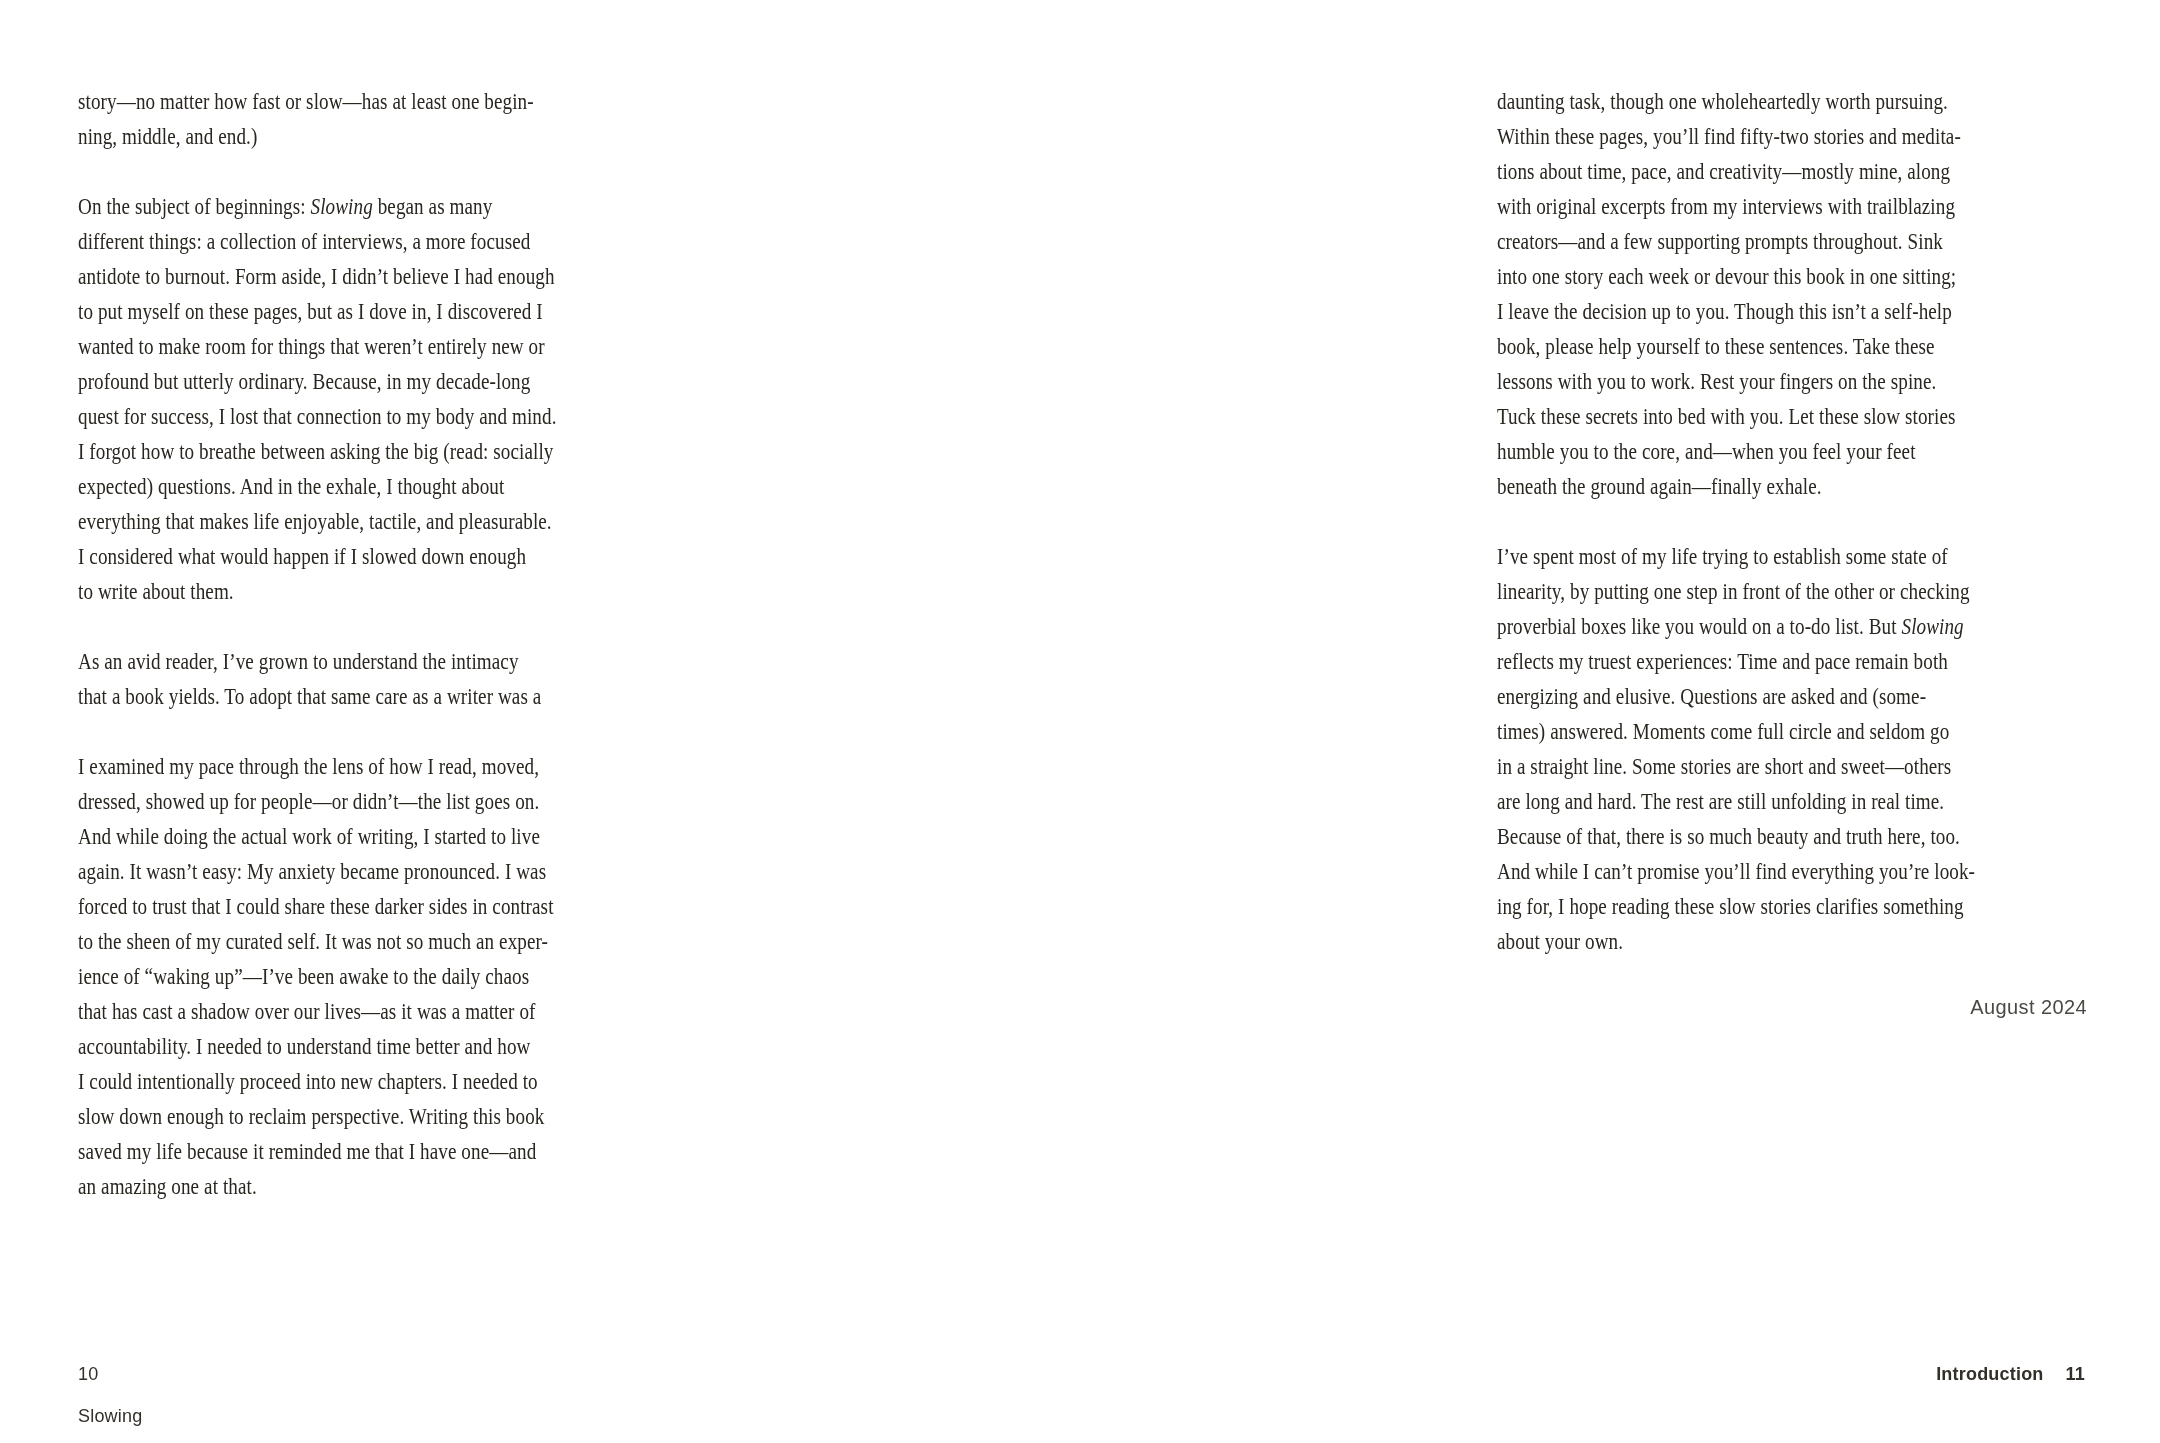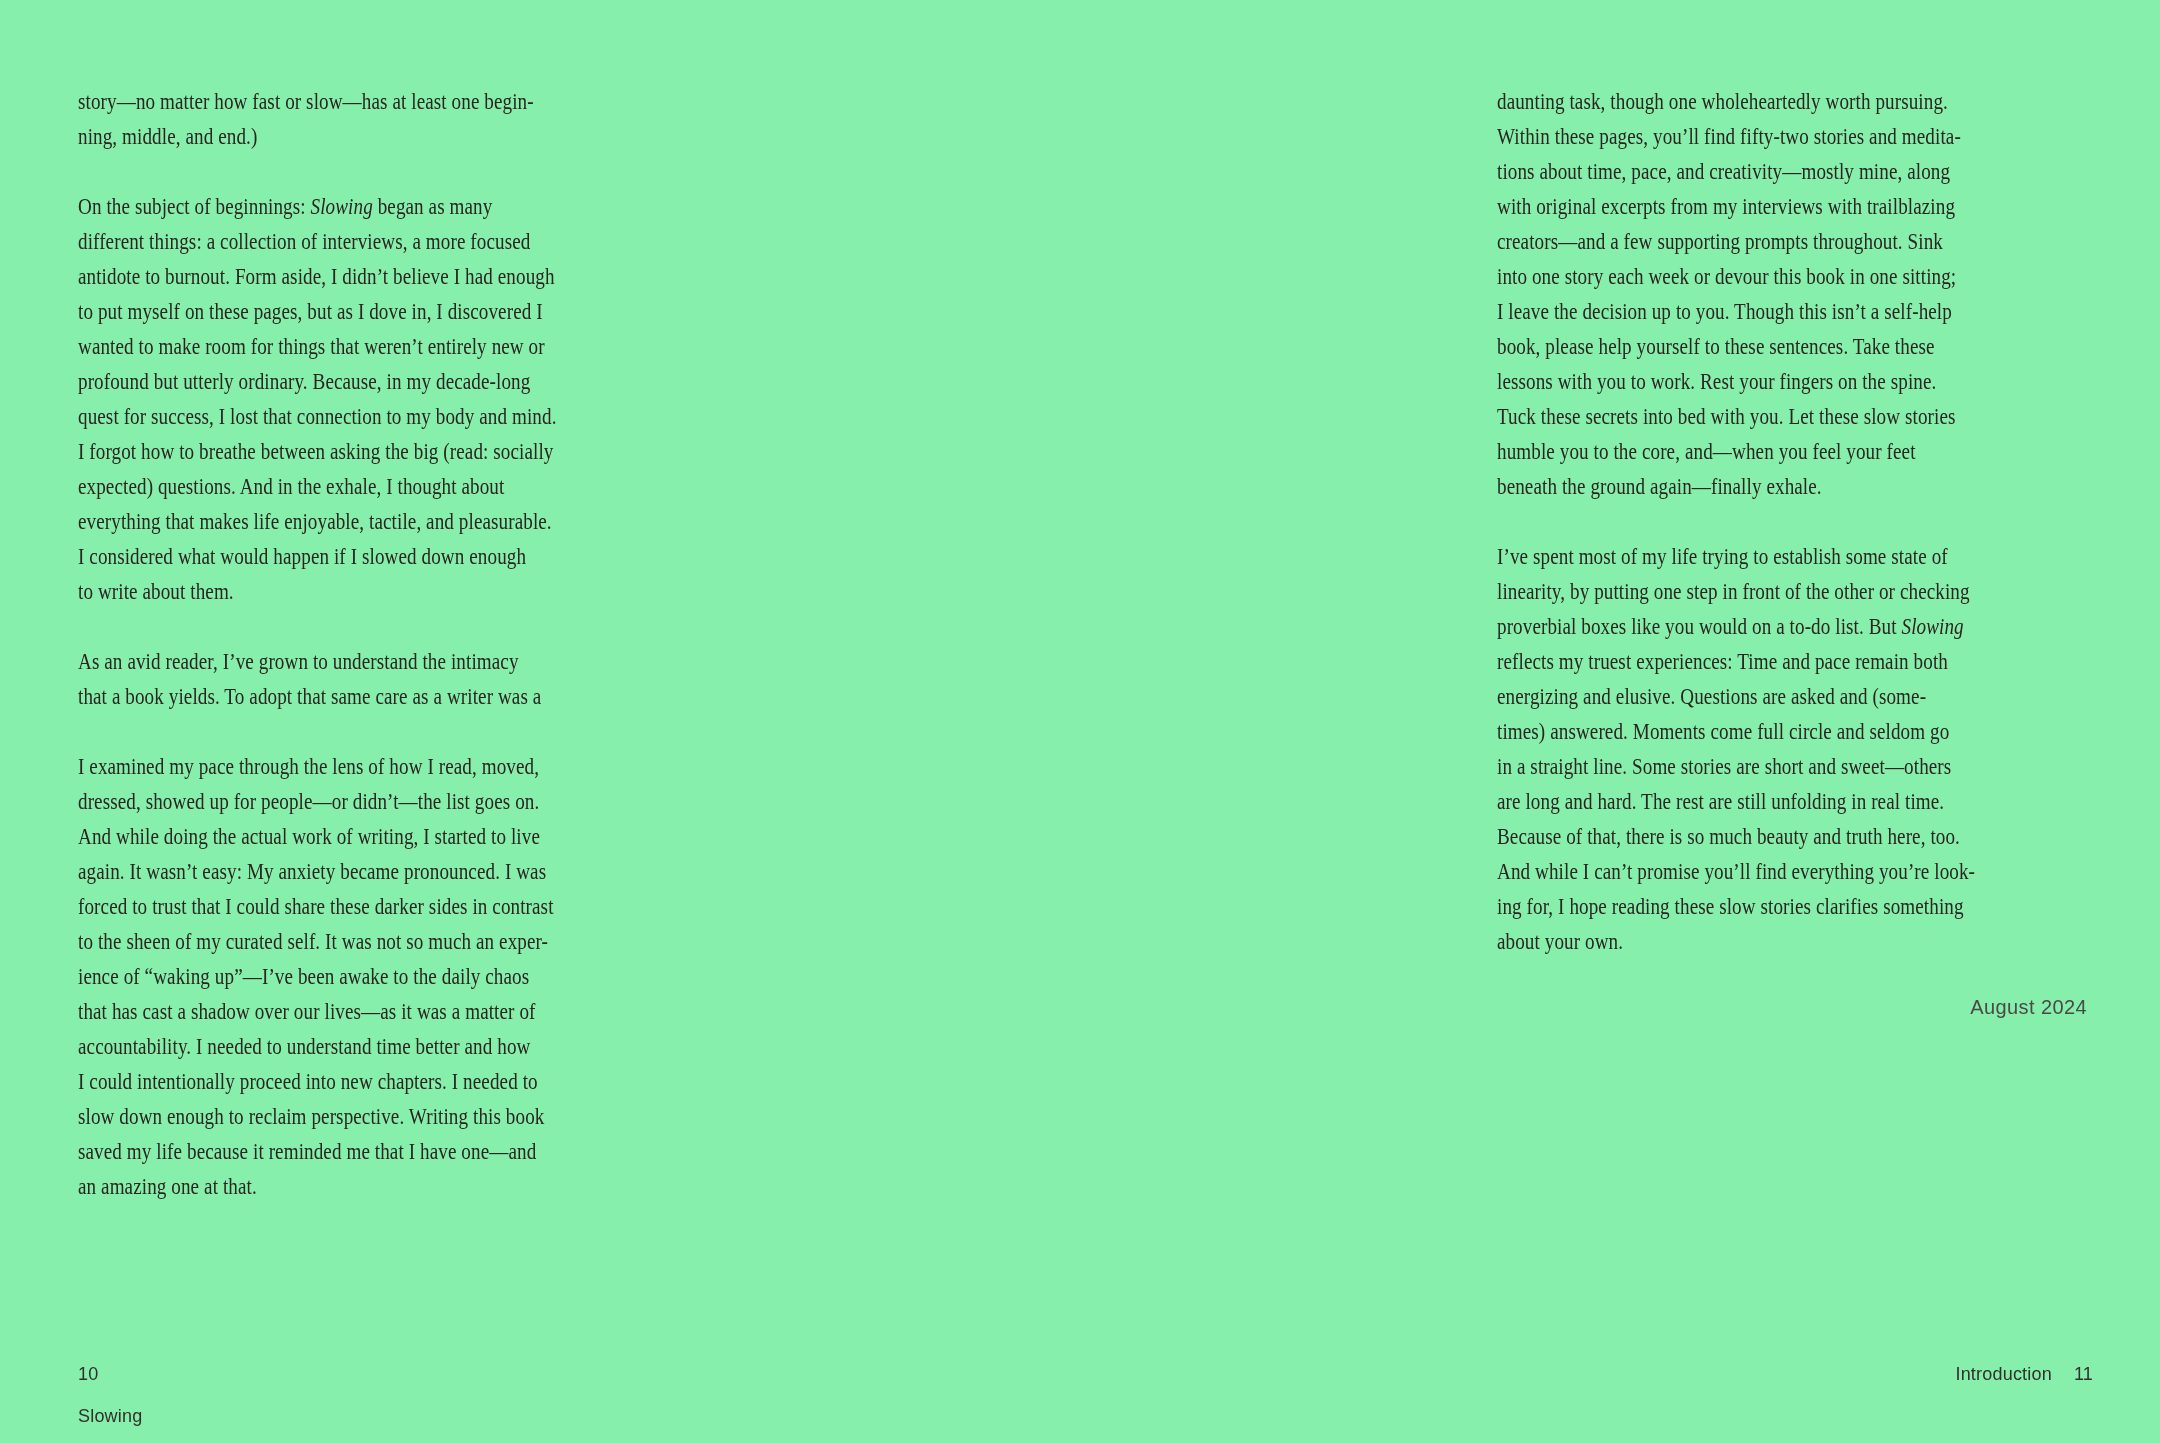--- a/index.html
+++ b/index.html
@@ -1,21 +1,21 @@
 <!DOCTYPE html>
 <html><head>
 <meta charset="utf-8">
 <style>
   html, body { margin: 0; padding: 0; }
   body { background: #e8e4da; }
   .spread {
     position: relative;
     width: 2160px;
     height: 1443px;
-    background: #86efac;
+    background: #ffffff;
     overflow: hidden;
     font-family: "Liberation Serif", "DejaVu Serif", serif;
     color: #29251F;
   }
   .body-col { position: absolute; top: 84px; }
   .body-col.left  { left: 78px;  width: 600px; }
   .body-col.right { left: 1497px; width: 590px; }
   .para { margin: 0 0 35px 0; }
   .line {
     font-size: 22.5px;
@@ -46,21 +46,21 @@
     position: absolute;
     top: 1363px;
     font-family: "Liberation Sans", sans-serif;
     font-size: 18px;
     line-height: 22px;
     color: #33302A;
     display: inline-flex;
     letter-spacing: 0.2px;
   }
   .footer.left  { left: 78px; gap: 20px; flex-direction: column; }
-  .footer.right { right: 67px; gap: 22px; }
+  .footer.right { right: 75px; gap: 22px; font-weight: bold; }
 </style>
 </head>
 <body>
 
 <div class="spread">
 
   <div class="body-col left">
       <div class="para">
         <div class="line"><span>story—no matter how fast or slow—has at least one begin-</span></div>
         <div class="line"><span>ning, middle, and end.)</span></div>

